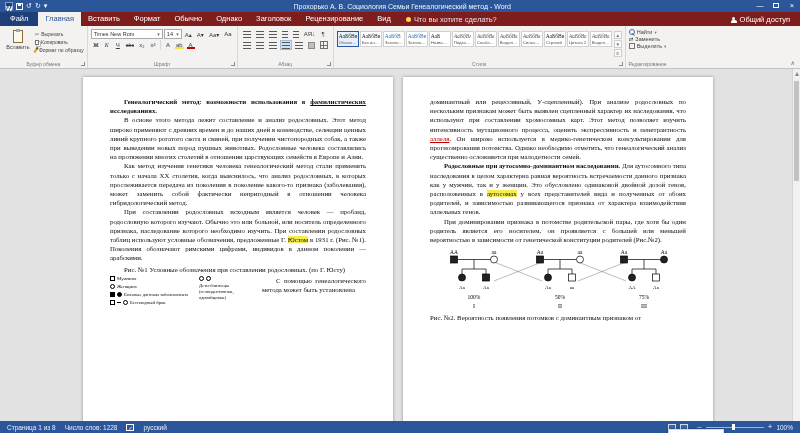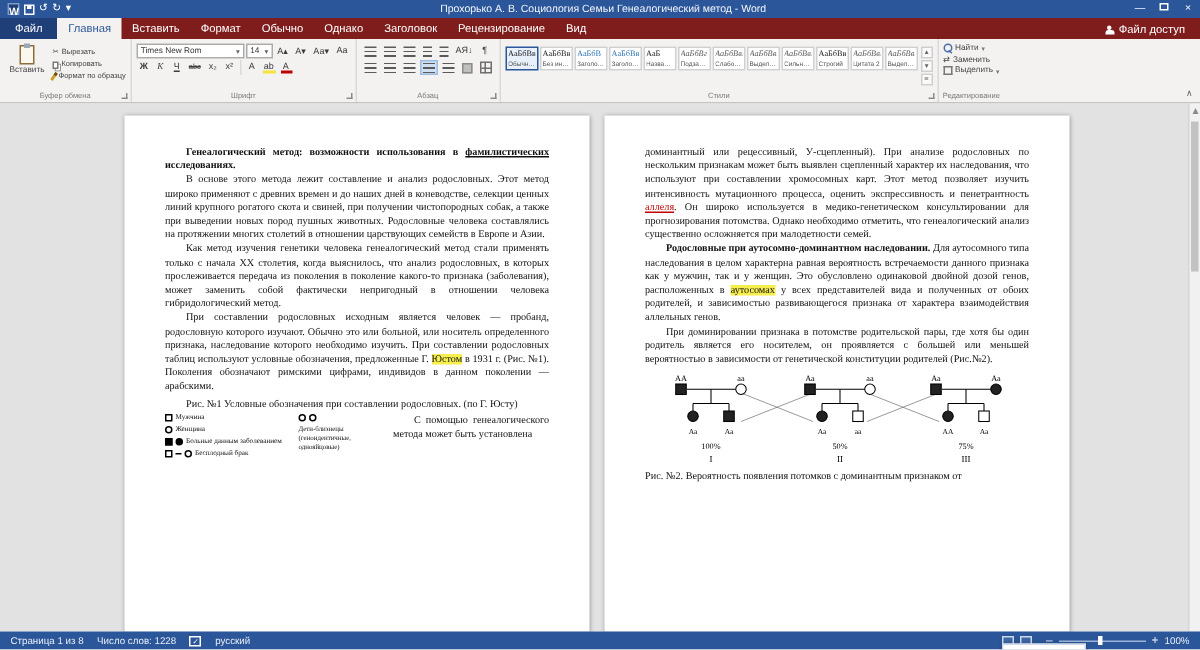--- a/index.html
+++ b/index.html
@@ -155,24 +155,28 @@
 <div class="tabrow">
   <div class="tab file">Файл</div>
   <div class="tab sel">Главная</div>
   <div class="tab">Вставить</div>
   <div class="tab">Формат</div>
   <div class="tab">Обычно</div>
   <div class="tab">Однако</div>
   <div class="tab">Заголовок</div>
   <div class="tab">Рецензирование</div>
   <div class="tab">Вид</div>
+  <div class="tellme">
+    <span class="bulb"></span>
+    <span>Что вы хотите сделать?</span>
+  </div>
   <div class="spacer"></div>
   <div class="share">
     <span class="person"></span>
-    <span>Файл доступ</span>
+    <span>Общий доступ</span>
   </div>
 </div>
 
 <div class="ribbon">
 
   <div class="group">
     <div class="paste">
       <span class="i-clip"></span>
       <span class="plabel">Вставить</span>
     </div>

